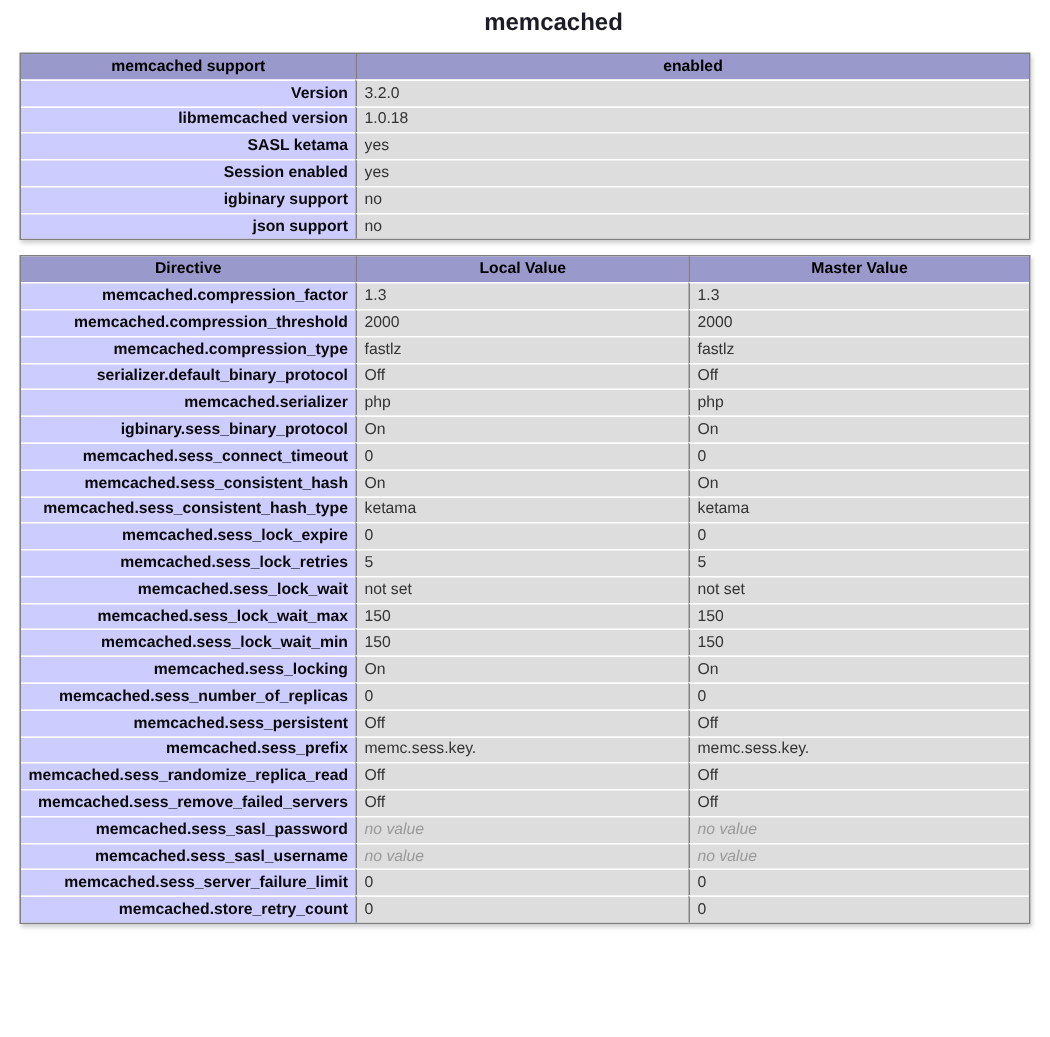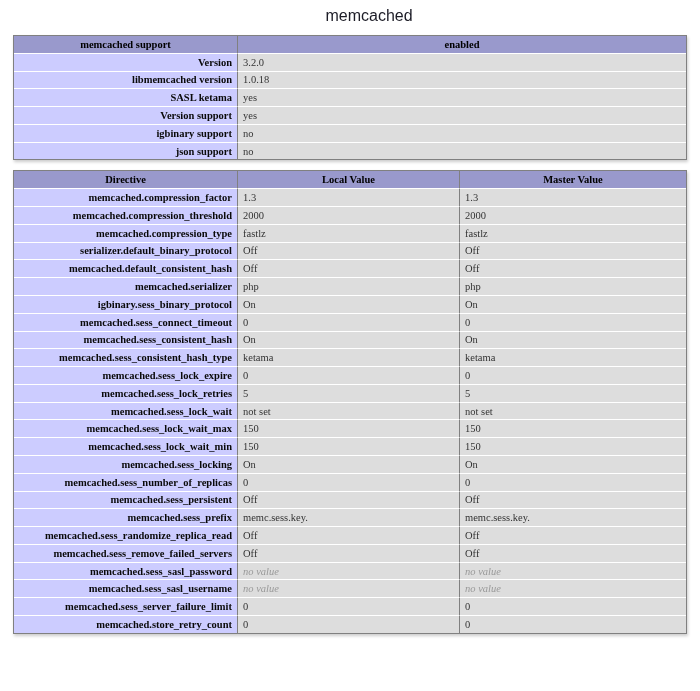--- a/index.html
+++ b/index.html
@@ -16,35 +16,34 @@
     width:700px;
     min-height:691px;
     background:#ffffff;
     color:#222222;
     font-family:"Liberation Sans", sans-serif;
   }
   h2.page-title{
     text-align:center;
     font-size:16px;
     line-height:19px;
-    font-weight:normal;
+    font-weight:bold;
     color:#1c1c26;
     margin:6px 0 0 0;
     padding-left:38px;
   }
   table.info-table{
     width:672px;
     margin:10px auto 10px auto;
     border-collapse:separate;
     border-spacing:0;
     border:1px solid var(--border-dark);
     box-shadow:1px 2px 3px #cccccc;
     table-layout:fixed;
     font-size:10.5px;
-    font-family:Liberation Serif, serif;
   }
   table.info-table th,
   table.info-table td{
     padding:2.9px 5px;
     line-height:11px;
     vertical-align:baseline;
     overflow:hidden;
     white-space:nowrap;
   }
   
@@ -104,21 +103,21 @@
         </tr>
         <tr>
           <td class="e">libmemcached version</td>
           <td class="v">1.0.18</td>
         </tr>
         <tr>
           <td class="e">SASL ketama</td>
           <td class="v">yes</td>
         </tr>
         <tr>
-          <td class="e">Version support</td>
+          <td class="e">Session enabled</td>
           <td class="v">yes</td>
         </tr>
         <tr>
           <td class="e">igbinary support</td>
           <td class="v">no</td>
         </tr>
         <tr>
           <td class="e">json support</td>
           <td class="v">no</td>
         </tr>
@@ -153,25 +152,20 @@
           <td class="e">memcached.compression_type</td>
           <td class="v">fastlz</td>
           <td class="v">fastlz</td>
         </tr>
         <tr>
           <td class="e">serializer.default_binary_protocol</td>
           <td class="v">Off</td>
           <td class="v">Off</td>
         </tr>
         <tr>
-          <td class="e">memcached.default_consistent_hash</td>
-          <td class="v">Off</td>
-          <td class="v">Off</td>
-        </tr>
-        <tr>
           <td class="e">memcached.serializer</td>
           <td class="v">php</td>
           <td class="v">php</td>
         </tr>
         <tr>
           <td class="e">igbinary.sess_binary_protocol</td>
           <td class="v">On</td>
           <td class="v">On</td>
         </tr>
         <tr>

